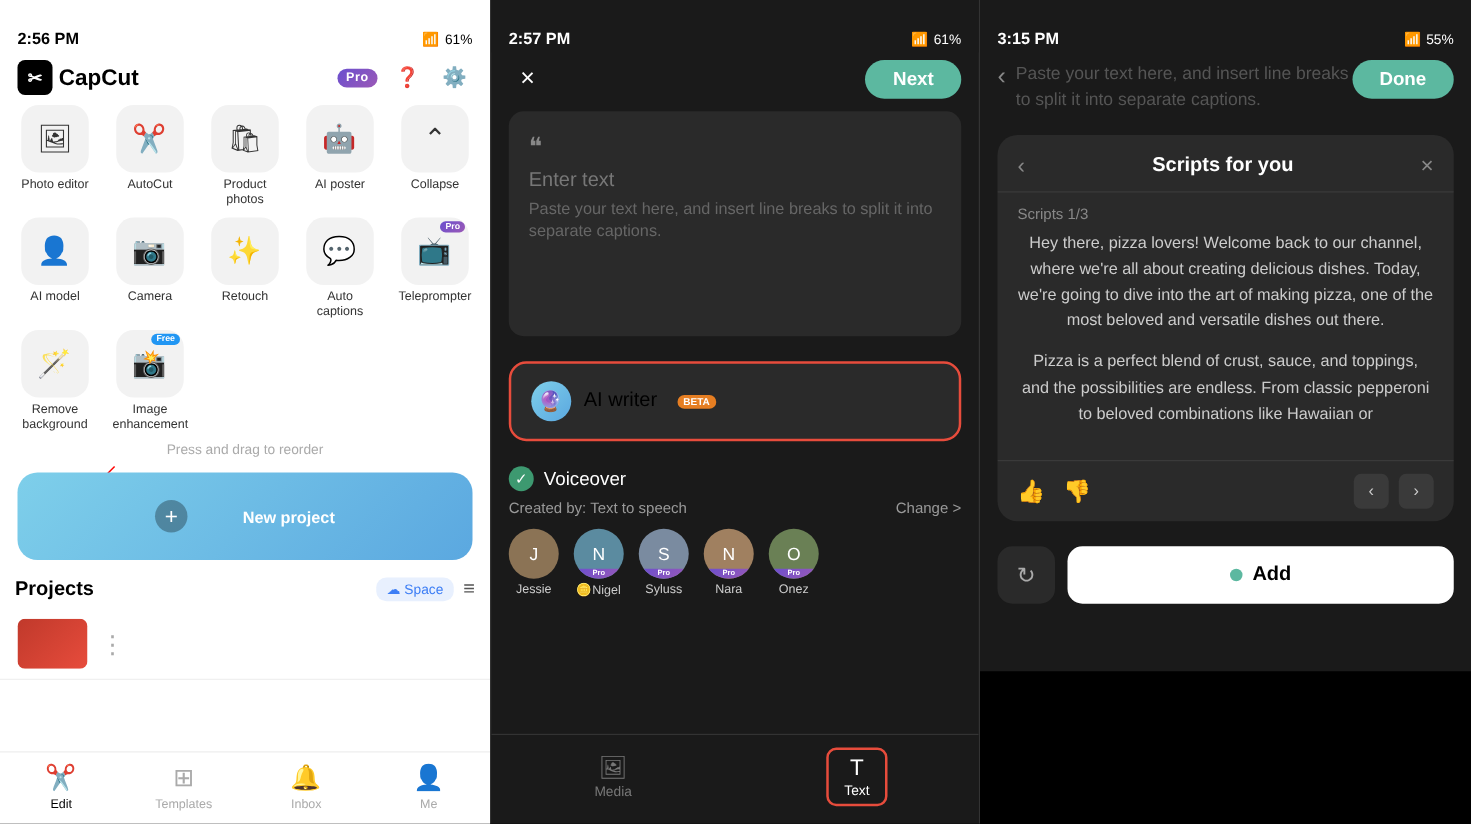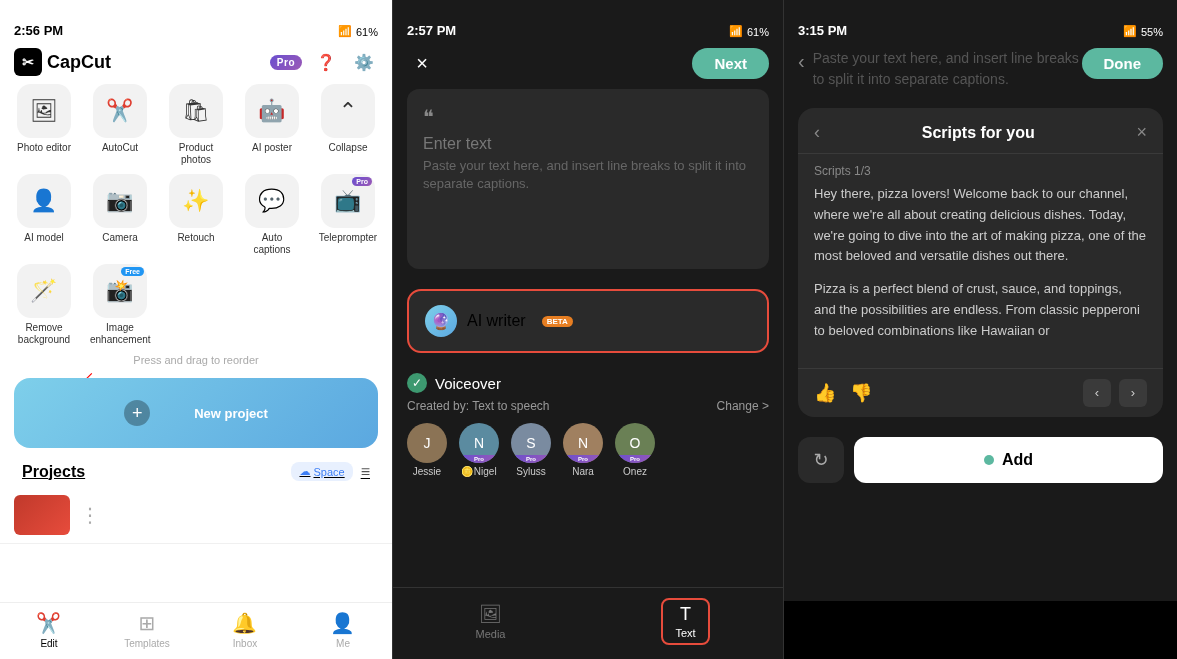--- a/index.html
+++ b/index.html
@@ -113,22 +113,21 @@
       width: 26px; height: 26px; background: rgba(0,0,0,0.3);
       border-radius: 50%; display: flex; align-items: center; justify-content: center;
       color: #fff; font-size: 18px; font-weight: 300;
     }
     .new-project-btn .btn-text {
       font-size: 13px; font-weight: 700; color: #fff; padding-left: 36px;
     }
 
     .projects-header {
       display: flex; align-items: center; justify-content: space-between;
-      padding: 8px 22px 6px;
-      text-decoration: underline;
+      padding: 8px 12px 6px;
     }
     .projects-title { font-size: 16px; font-weight: 700; color: #000; }
     .projects-right { display: flex; align-items: center; gap: 8px; }
     .space-badge {
       background: #e8f0fe; color: #3d7ef5;
       font-size: 11px; padding: 3px 8px; border-radius: 8px;
       display: flex; align-items: center; gap: 3px;
     }
     .list-icon { font-size: 16px; color: #555; cursor: pointer; }
 
@@ -267,21 +266,21 @@
     .text-nav-box {
       border: 2px solid #e74c3c;
       border-radius: 8px;
       padding: 4px 12px;
       display: flex; flex-direction: column; align-items: center; gap: 2px;
     }
 
     
     .screen3 {
       width: 393px;
-      height: 601px;
+      height: 537px;
       background: #1a1a1a;
     }
 
     .screen3 .status-bar { background: #1a1a1a; }
     .screen3 .status-bar .time { color: #fff; }
     .screen3 .status-icons { color: #fff; }
 
     .s3-top {
       display: flex; align-items: flex-start;
       padding: 6px 14px 8px;
@@ -311,21 +310,21 @@
     .scripts-title { font-size: 16px; font-weight: 600; color: #fff; }
     .scripts-close { font-size: 18px; color: #888; cursor: pointer; }
 
     .scripts-count {
       font-size: 12px; color: #888; padding: 10px 16px 6px;
     }
     .scripts-body {
       padding: 0 16px 14px;
       font-size: 13px; color: #ccc; line-height: 1.6;
     }
-    .scripts-para { margin-bottom: 12px; }
+    .scripts-para { margin-bottom: 12px; text-align: center; }
 
     .scripts-footer {
       display: flex; align-items: center; justify-content: space-between;
       padding: 10px 16px;
       border-top: 1px solid #3a3a3a;
     }
     .thumb-btns { display: flex; gap: 14px; }
     .thumb-btn { font-size: 18px; color: #888; cursor: pointer; }
     .nav-arrows { display: flex; gap: 8px; }
     .arrow-nav {

